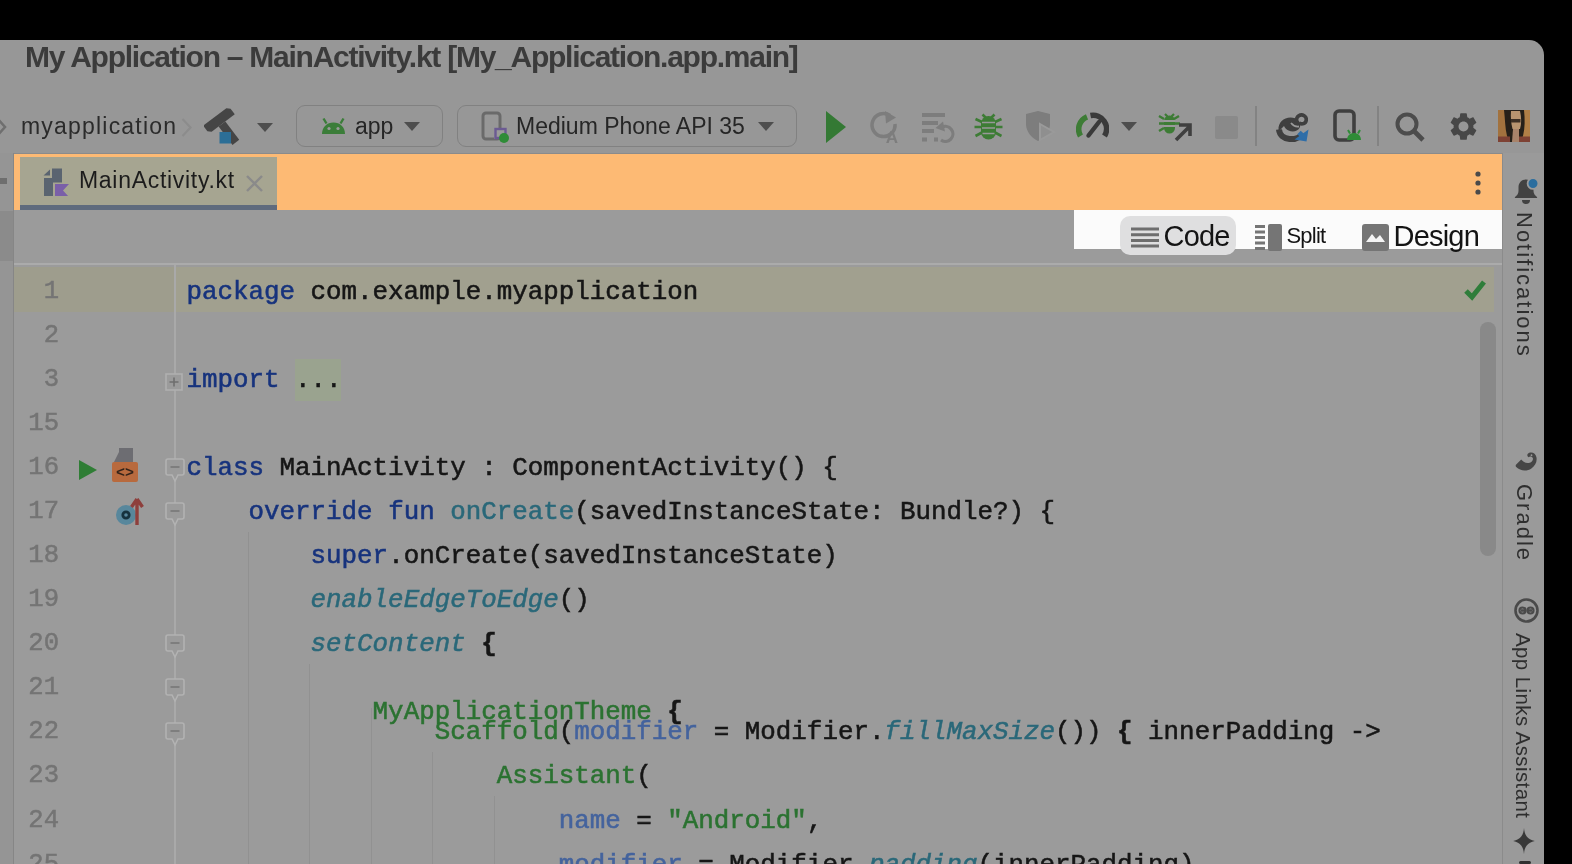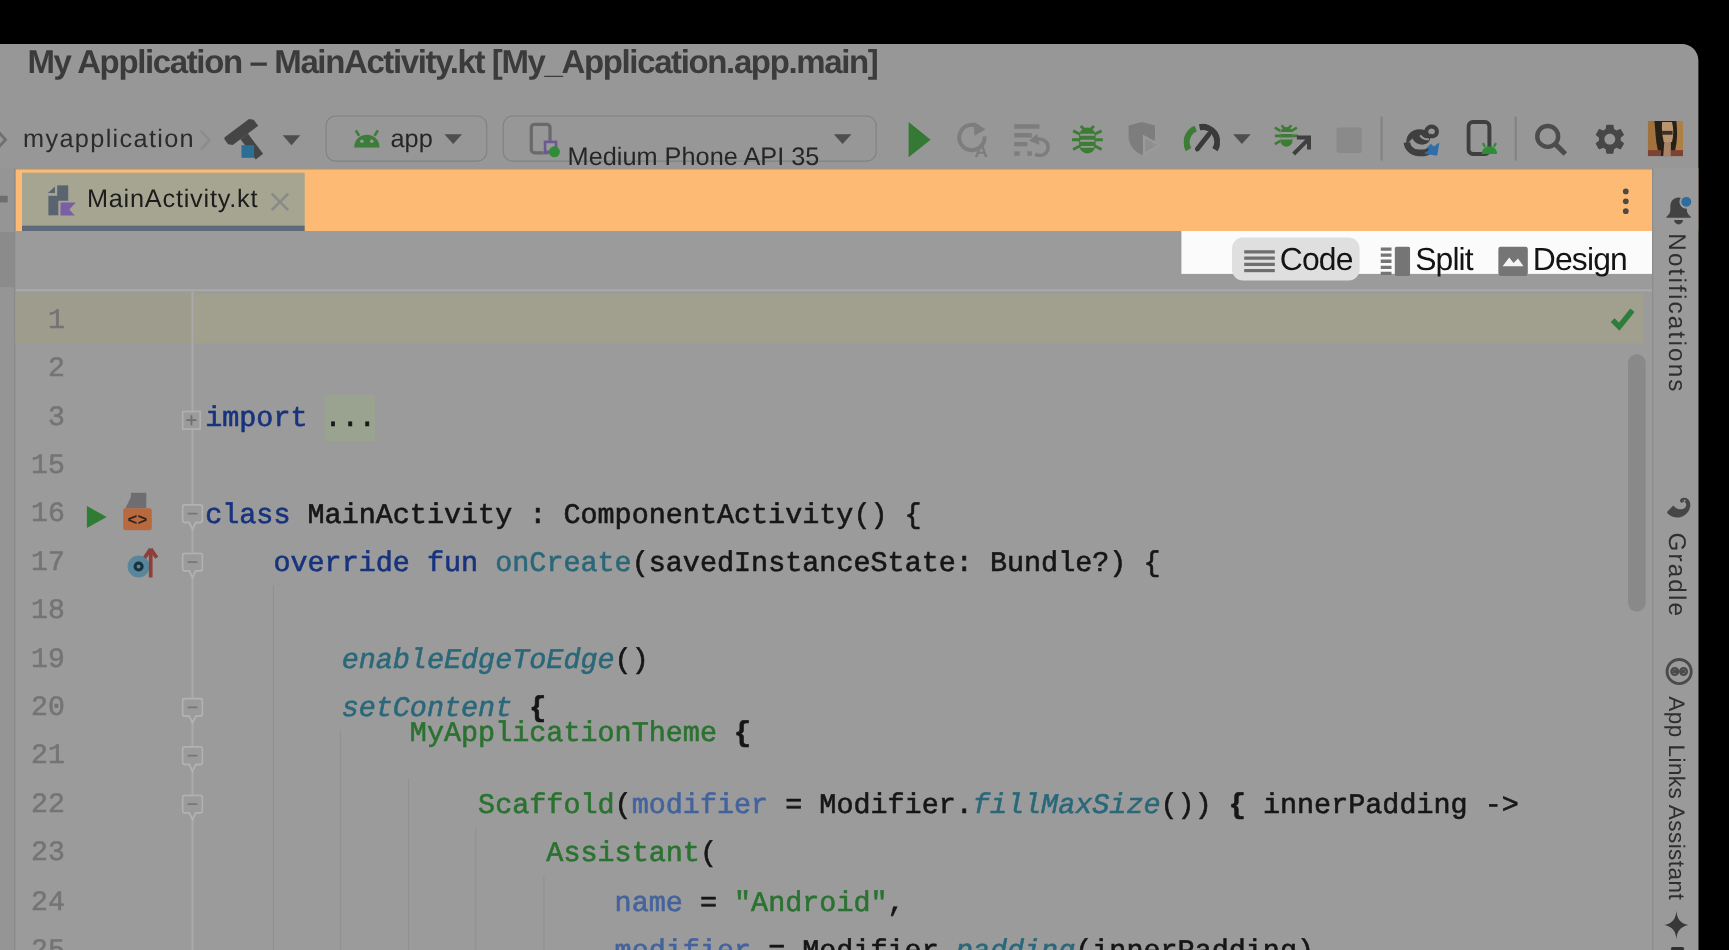--- a/index.html
+++ b/index.html
@@ -62,21 +62,21 @@
       <div class="abs ui" style="left:355px;top:5px;height:42px;display:flex;align-items:center;font-size:23px;">app</div>
       <div class="abs caret" style="left:404px;top:22px;"></div>
 
       <div class="pill" style="left:457px;width:340px;top:5px;"></div>
       <svg class="abs" style="left:481px;top:11px;" width="30" height="33" viewBox="0 0 30 33">
         <rect x="2" y="2" width="17" height="26" rx="3" fill="none" stroke="#6a6a6a" stroke-width="3"></rect>
         <rect x="13" y="17" width="13" height="11" fill="#9a9a9a"></rect>
         <rect x="14.5" y="18" width="10" height="9" fill="none" stroke="#6b5a92" stroke-width="2.4"></rect>
         <circle cx="23" cy="27" r="5" fill="#2f8c37"></circle>
       </svg>
-      <div class="abs ui" style="left:516px;top:5px;height:42px;display:flex;align-items:center;font-size:23px;margin-top:16px;">Medium Phone API 35</div>
+      <div class="abs ui" style="left:516px;top:5px;height:42px;display:flex;align-items:center;font-size:23px;">Medium Phone API 35</div>
       <div class="abs caret" style="left:758px;top:22px;"></div>
 
       <svg class="abs" style="left:825px;top:10px;" width="22" height="34">
           <polygon points="1,1 21,17 1,33" fill="#347934"></polygon>
         </svg>
 
       <svg class="abs" style="left:868px;top:10px;" width="33" height="34" viewBox="0 0 33 34">
         <path d="M22 5.5 A 11.5 11.5 0 1 0 27 14" fill="none" stroke="#7d7d7d" stroke-width="3.6"></path>
         <polygon points="17,1 28,7.5 18,13.5" fill="#7d7d7d"></polygon>
         <text x="24" y="33" font-family="Liberation Sans" font-size="17" font-weight="bold" fill="#7d7d7d" text-anchor="middle">A</text>
@@ -218,26 +218,28 @@
       <div class="lnum" style="top:225.15px;">17</div>
       <div class="lnum" style="top:269.2px;">18</div>
       <div class="lnum" style="top:313.25px;">19</div>
       <div class="lnum" style="top:357.3px;">20</div>
       <div class="lnum" style="top:401.35px;">21</div>
       <div class="lnum" style="top:445.4px;">22</div>
       <div class="lnum" style="top:489.45px;">23</div>
       <div class="lnum" style="top:533.5px;">24</div>
       <div class="lnum" style="top:577.55px;">25</div>
 
+      <div class="codeline" style="top:4.9px;"><span class="kw">package</span> com.example.myapplication</div>
       <div class="codeline" style="top:93px;"><span class="kw">import</span> ...</div>
       <div class="codeline" style="top:181.1px;"><span class="kw">class</span> MainActivity : ComponentActivity() {</div>
       <div class="codeline" style="top:225.15px;">    <span class="kw">override</span> <span class="kw">fun</span> <span class="fn">onCreate</span>(savedInstanceState: Bundle?) {</div>
+      <div class="codeline" style="top:269.2px;">        <span class="kw">super</span>.onCreate(savedInstanceState)</div>
       <div class="codeline" style="top:313.25px;">        <span class="fni">enableEdgeToEdge</span>()</div>
       <div class="codeline" style="top:357.3px;">        <span class="fni">setContent</span> <b>{</b></div>
-      <div class="codeline" style="top:380px;">            <span class="grn">MyApplicationTheme</span> <b>{</b></div>
+      <div class="codeline" style="top:425px;">            <span class="grn">MyApplicationTheme</span> <b>{</b></div>
       <div class="codeline" style="top:445.4px;">                <span class="grn">Scaffold</span>(<span class="arg">modifier</span> = Modifier.<span class="fni">fillMaxSize</span>()) <b>{</b> innerPadding -&gt;</div>
       <div class="codeline" style="top:489.45px;">                    <span class="grn">Assistant</span>(</div>
       <div class="codeline" style="top:533.5px;">                        <span class="arg">name</span> = <span class="str">"Android"</span>,</div>
       <div class="codeline" style="top:577.55px;">                        <span class="arg">modifier</span> = Modifier.<span class="fni">padding</span>(innerPadding)</div>
 
       <svg class="abs" style="left:64px;top:194.4px;" width="20" height="22">
           <polygon points="1,1 19,11 1,21" fill="#2f7d35"></polygon>
         </svg>
       <svg class="abs" style="left:92px;top:181.4px;" width="38" height="38" viewBox="0 0 38 38">
         <path d="M8 16 L14 4 L20 8 L23 16 Z" fill="#6d6d72"></path>
@@ -289,21 +291,21 @@
 
       <svg class="abs" style="left:57px;top:17px;" width="28" height="21" viewBox="0 0 28 21">
         <path d="M0 2 H28 M0 7.7 H28 M0 13.4 H28 M0 19.1 H28" stroke="#6e6e6e" stroke-width="3"></path>
       </svg>
       <div class="abs ui" style="left:90px;top:0;height:53px;display:flex;align-items:center;font-size:29px;letter-spacing:-0.8px;color:#141414;">Code</div>
 
       <svg class="abs" style="left:181px;top:14px;" width="27" height="27" viewBox="0 0 27 27">
         <path d="M0 2.5 H10 M0 8 H10 M0 13.5 H10 M0 19 H10 M0 24.5 H10" stroke="#757575" stroke-width="3"></path>
         <rect x="13" y="0" width="14" height="27" rx="2" fill="#757575"></rect>
       </svg>
-      <div class="abs ui" style="left:213px;top:0;height:53px;display:flex;align-items:center;font-size:29px;letter-spacing:-0.8px;color:#141414;">Split</div>
+      <div class="abs ui" style="left:213px;top:0;height:53px;display:flex;align-items:center;font-size:22px;letter-spacing:-0.8px;color:#141414;">Split</div>
 
       <svg class="abs" style="left:288px;top:14px;" width="27" height="27" viewBox="0 0 27 27">
         <rect x="0" y="0" width="27" height="27" rx="3" fill="#757575"></rect>
         <path d="M4 18 L10 10 L14 15 L18 11 L23 18 Z" fill="#f4f4f4"></path>
       </svg>
       <div class="abs ui" style="left:320px;top:0;height:53px;display:flex;align-items:center;font-size:29px;letter-spacing:-0.8px;color:#141414;">Design</div>
     </div>
 
     <div id="rstripe" class="abs" style="left:1502px;top:113px;width:42px;height:711px;background:#9a9a9a;border-left:1px solid #8b8b8b;box-sizing:border-box;">
 

